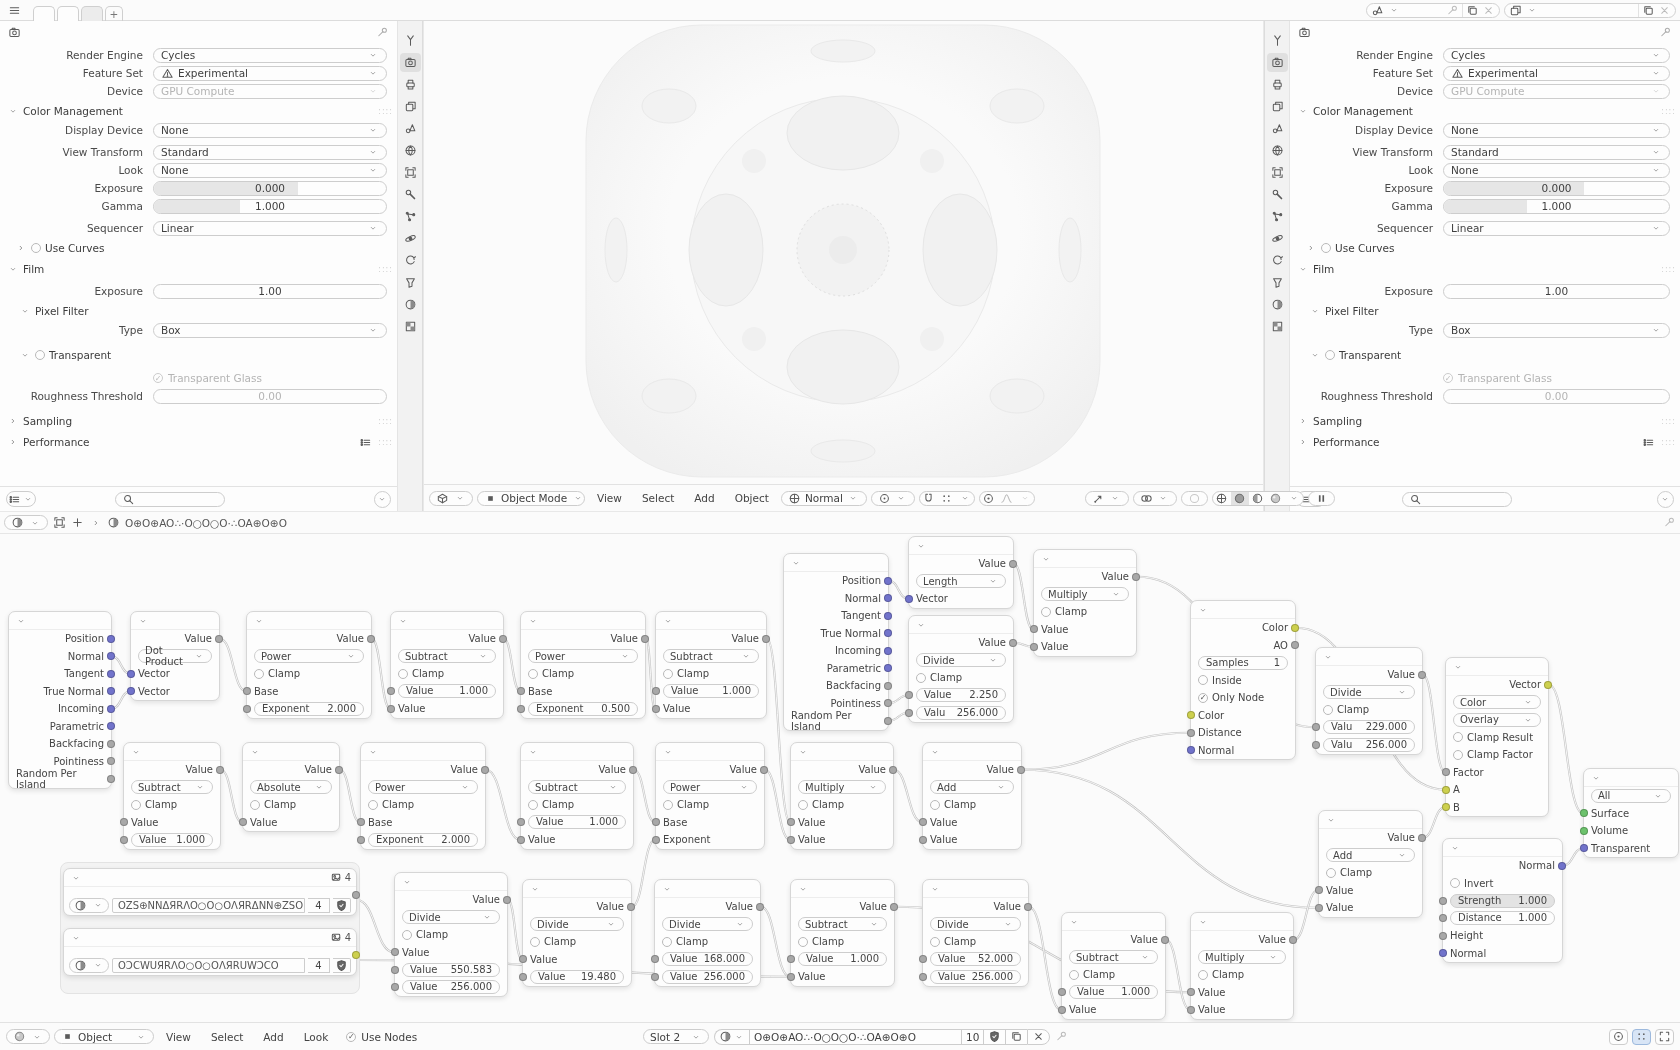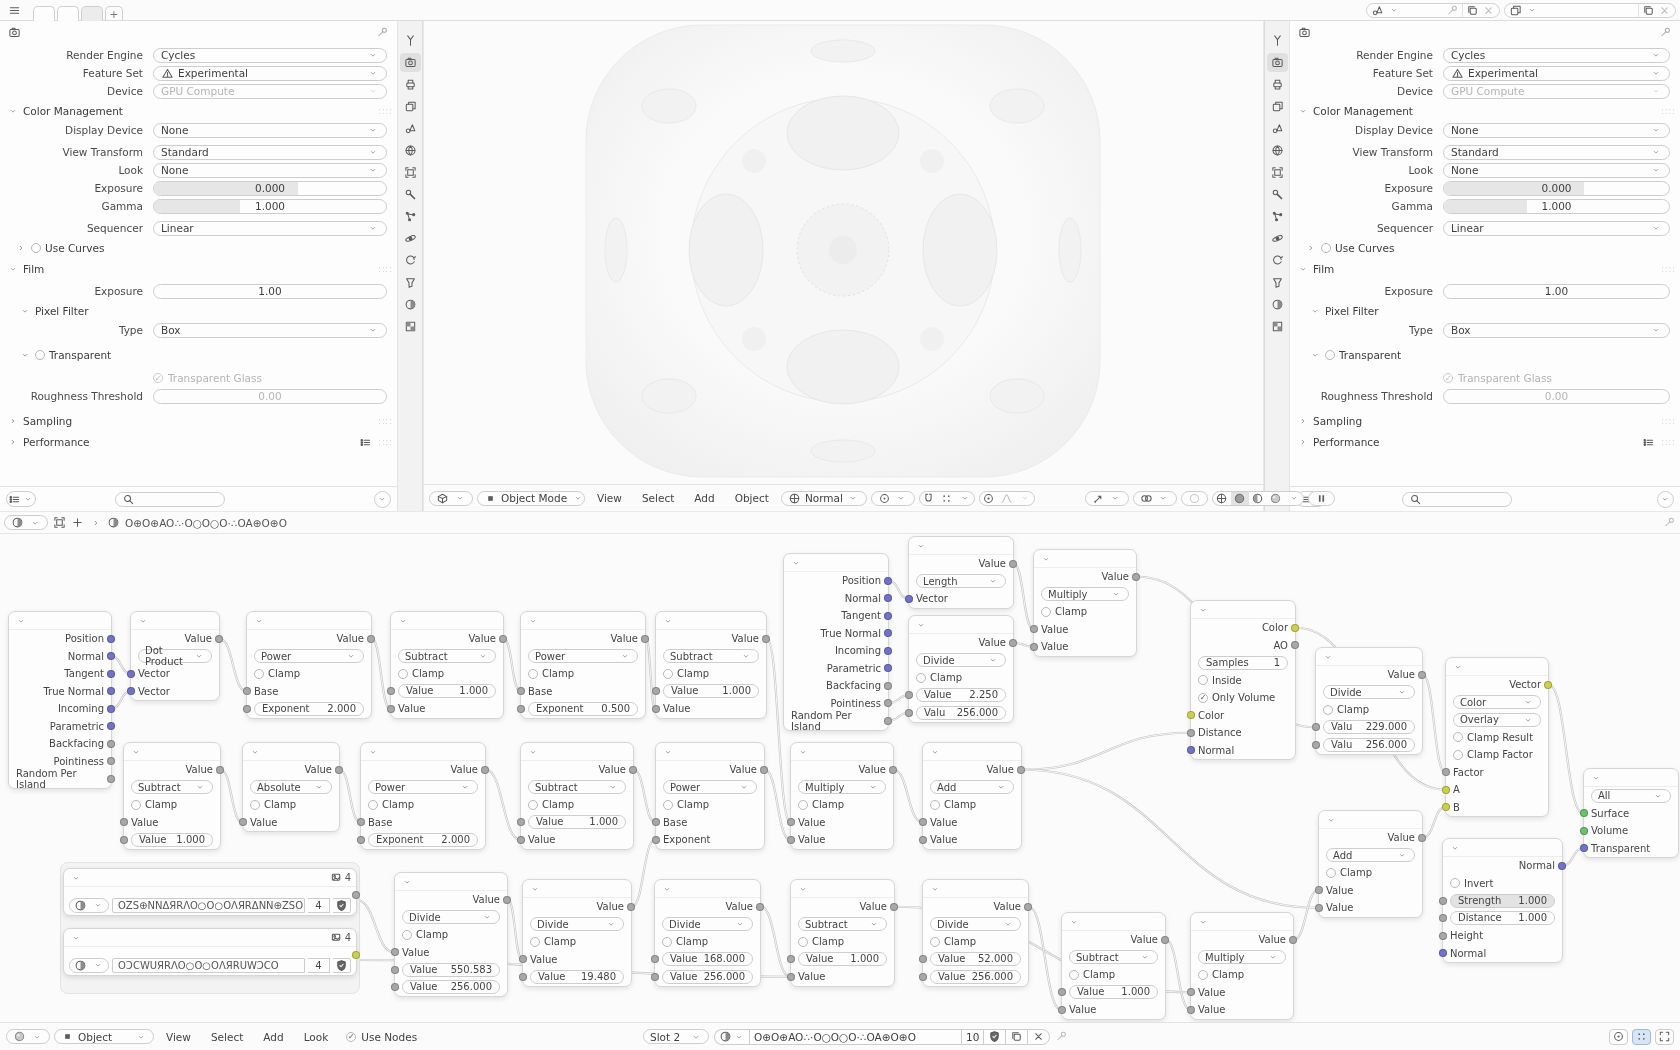--- a/index.html
+++ b/index.html
@@ -1785,21 +1785,21 @@
               <span>Samples</span>
               <em>1</em>
             </div>
           </div>
           <div class="nr chkrow">
             <span class="cbox"></span>
             <span>Inside</span>
           </div>
           <div class="nr chkrow">
             <span class="cbox">✓</span>
-            <span>Only Volume</span>
+            <span>Only Node</span>
           </div>
           <div class="nr in">
             <i class="sock y"></i>
             <span>Color</span>
           </div>
           <div class="nr in">
             <i class="sock g"></i>
             <span>Distance</span>
           </div>
           <div class="nr in">

